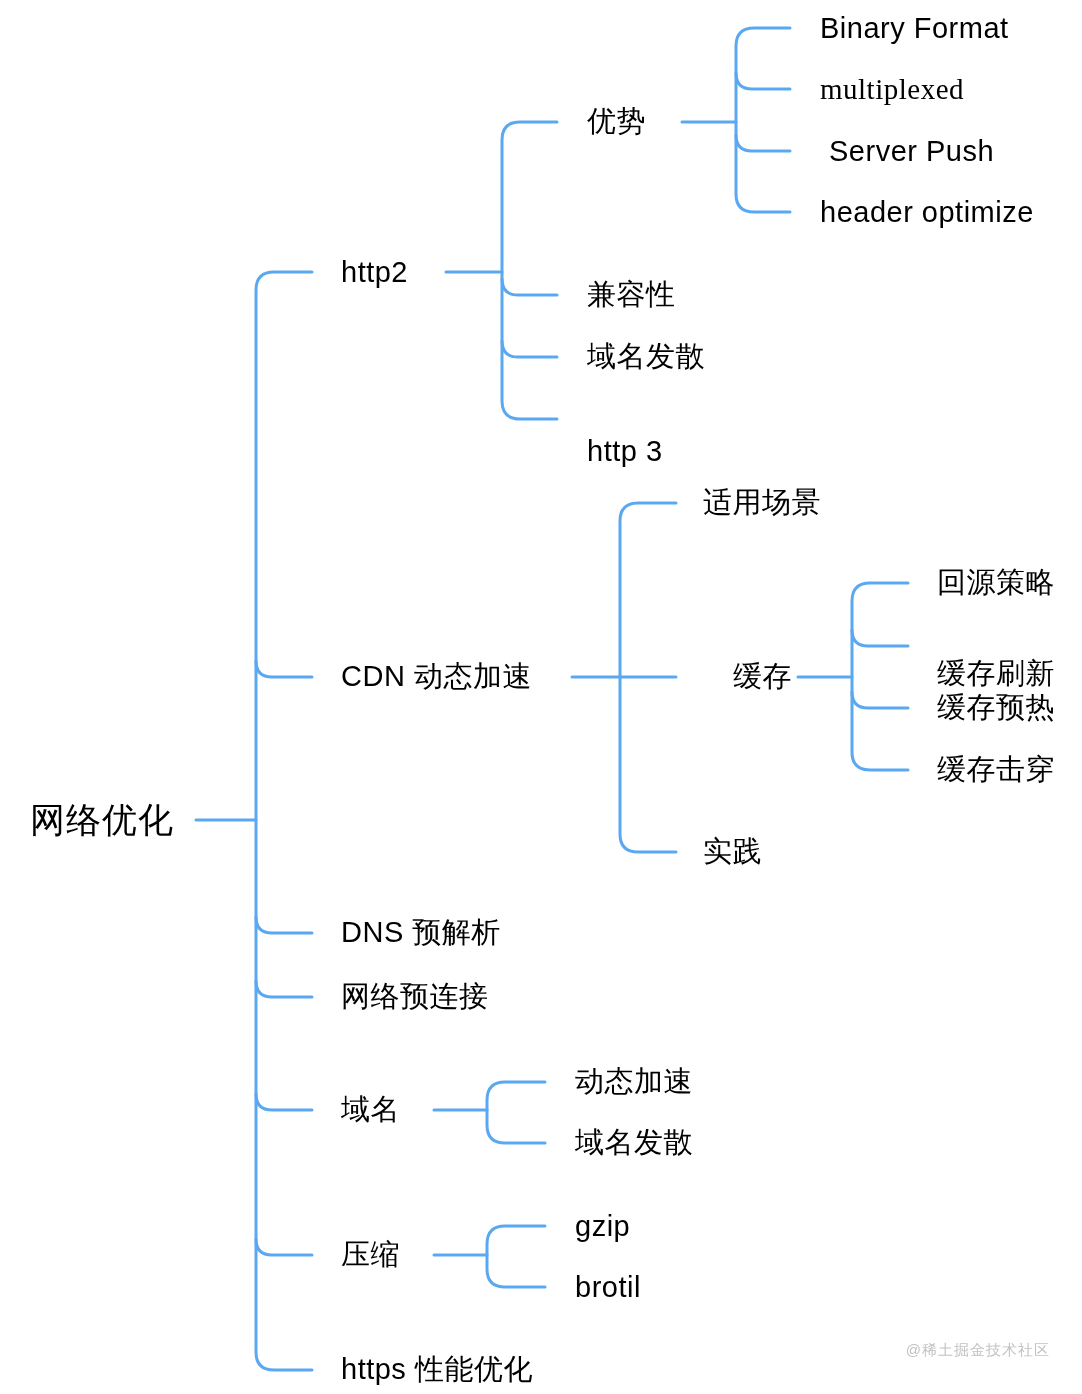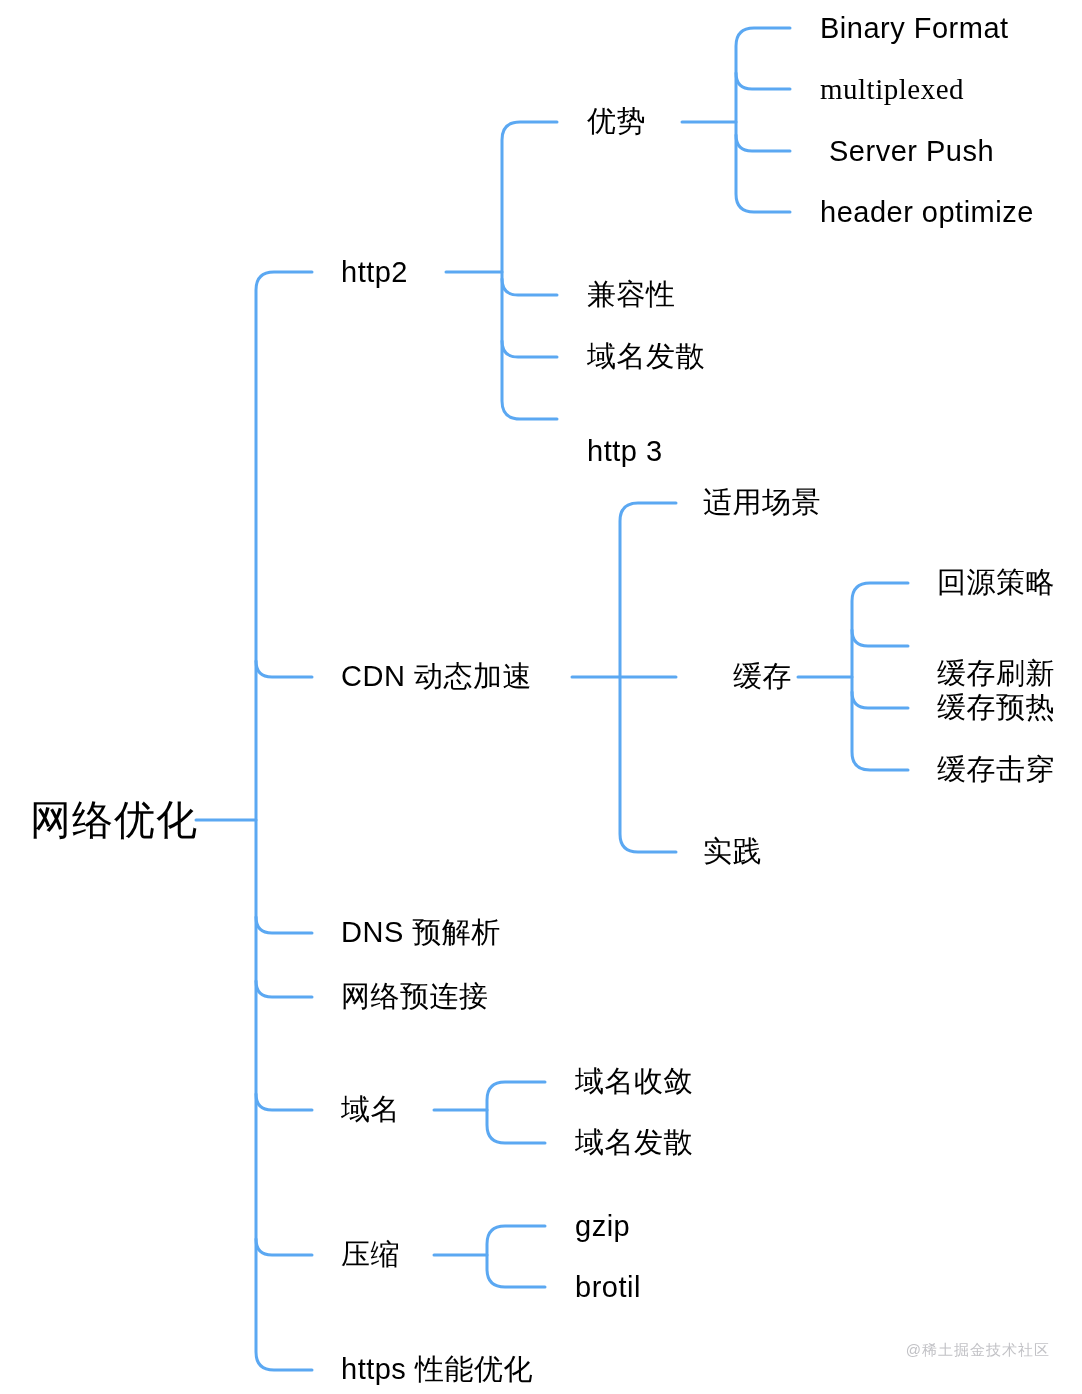--- a/index.html
+++ b/index.html
@@ -28,21 +28,21 @@
     transform:translateY(-50%);
     white-space:nowrap;
     color:#000000;
     font-size:29px;
     font-weight:400;
     z-index:1;
     letter-spacing:0.5px;
     text-align:right;
   }
   .node.root{
-    font-size:41px;
+    font-size:35px;
     letter-spacing:1px;
     font-family:Liberation Serif, serif;
   }
   .watermark{
     position:absolute;
     transform:translateY(-50%);
     white-space:nowrap;
     color:#C2C2C6;
     font-size:15px;
     z-index:1;
@@ -113,21 +113,21 @@
 
   <div class="node" style="left:703px;top:503px;">适用场景</div>
   <div class="node" style="left:703px;top:677px;margin-left:30px;">缓存</div>
   <div class="node" style="left:703px;top:852px;">实践</div>
 
   <div class="node" style="left:937px;top:583px;">回源策略</div>
   <div class="node" style="left:937px;top:646px;margin-top:28px;">缓存刷新</div>
   <div class="node" style="left:937px;top:708px;">缓存预热</div>
   <div class="node" style="left:937px;top:770px;">缓存击穿</div>
 
-  <div class="node" style="left:575px;top:1082px;">域名收敛</div>
+  <div class="node" style="left:575px;top:1082px;">动态加速</div>
   <div class="node" style="left:575px;top:1143px;">域名发散</div>
 
   <div class="node" style="left:575px;top:1226px;">gzip</div>
   <div class="node" style="left:575px;top:1287px;">brotil</div>
 
   <div class="watermark" style="right:32px;top:1350px;">@稀土掘金技术社区</div>
 
 </div>
 
 </body></html>

